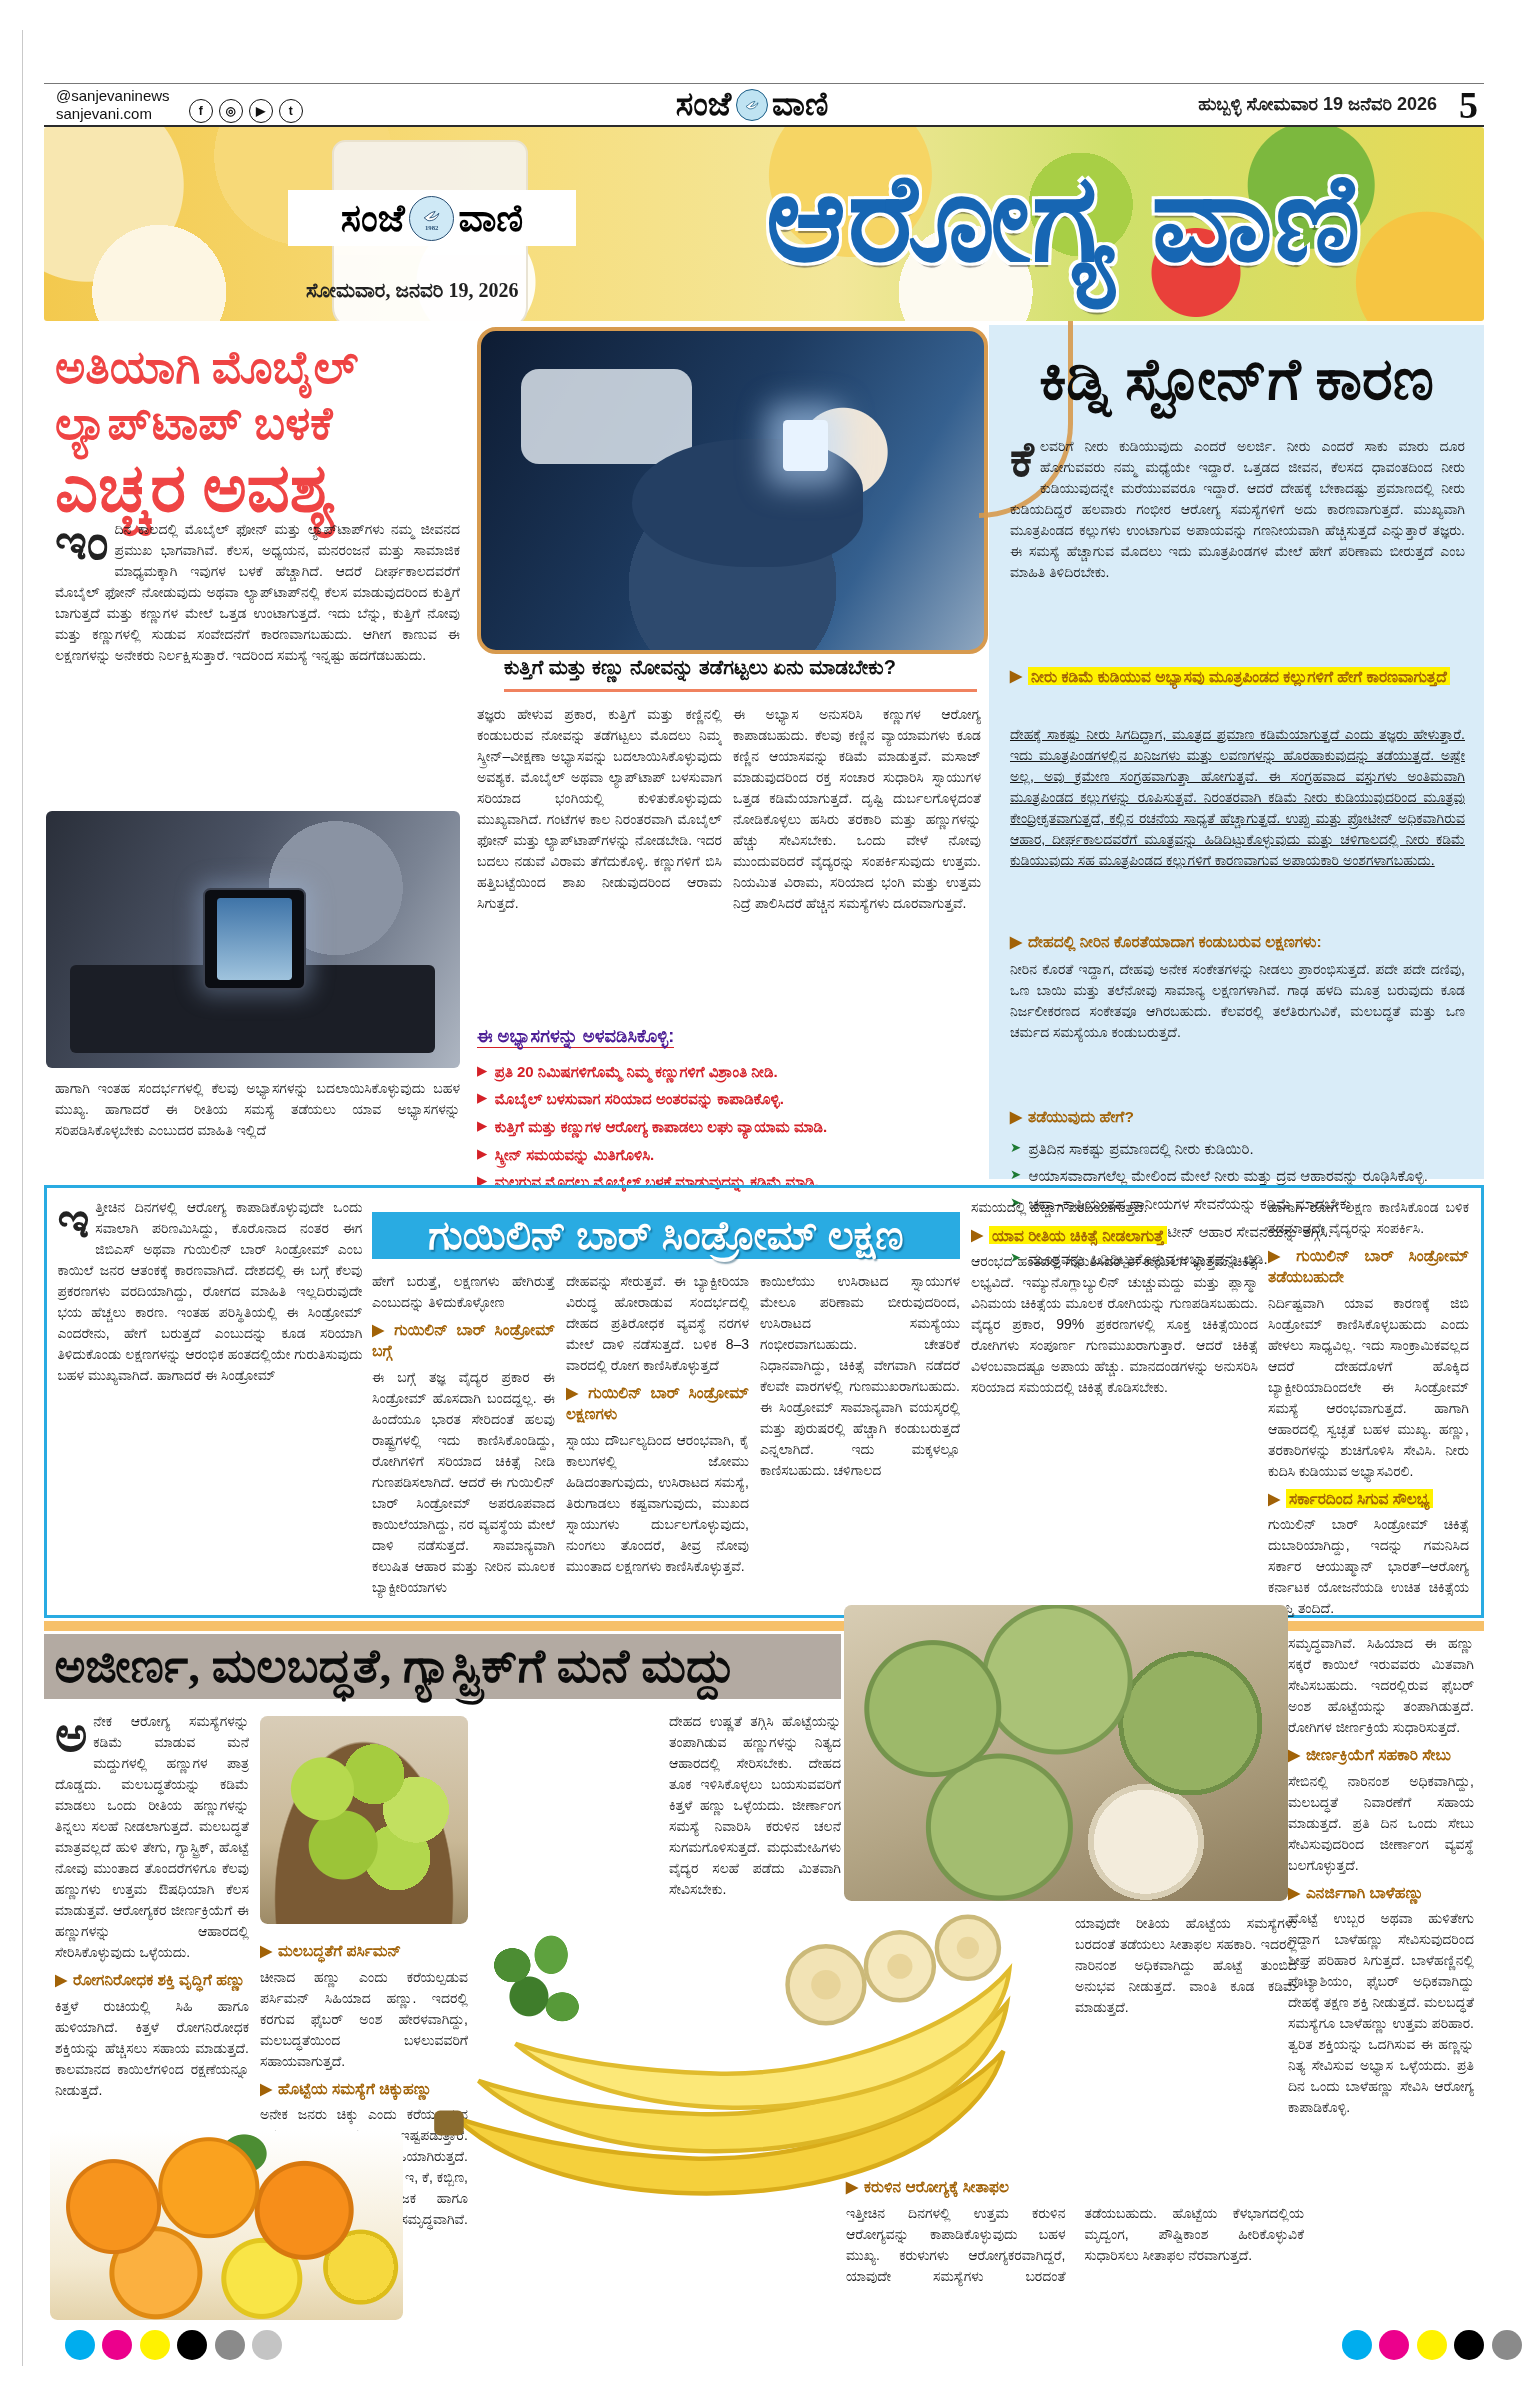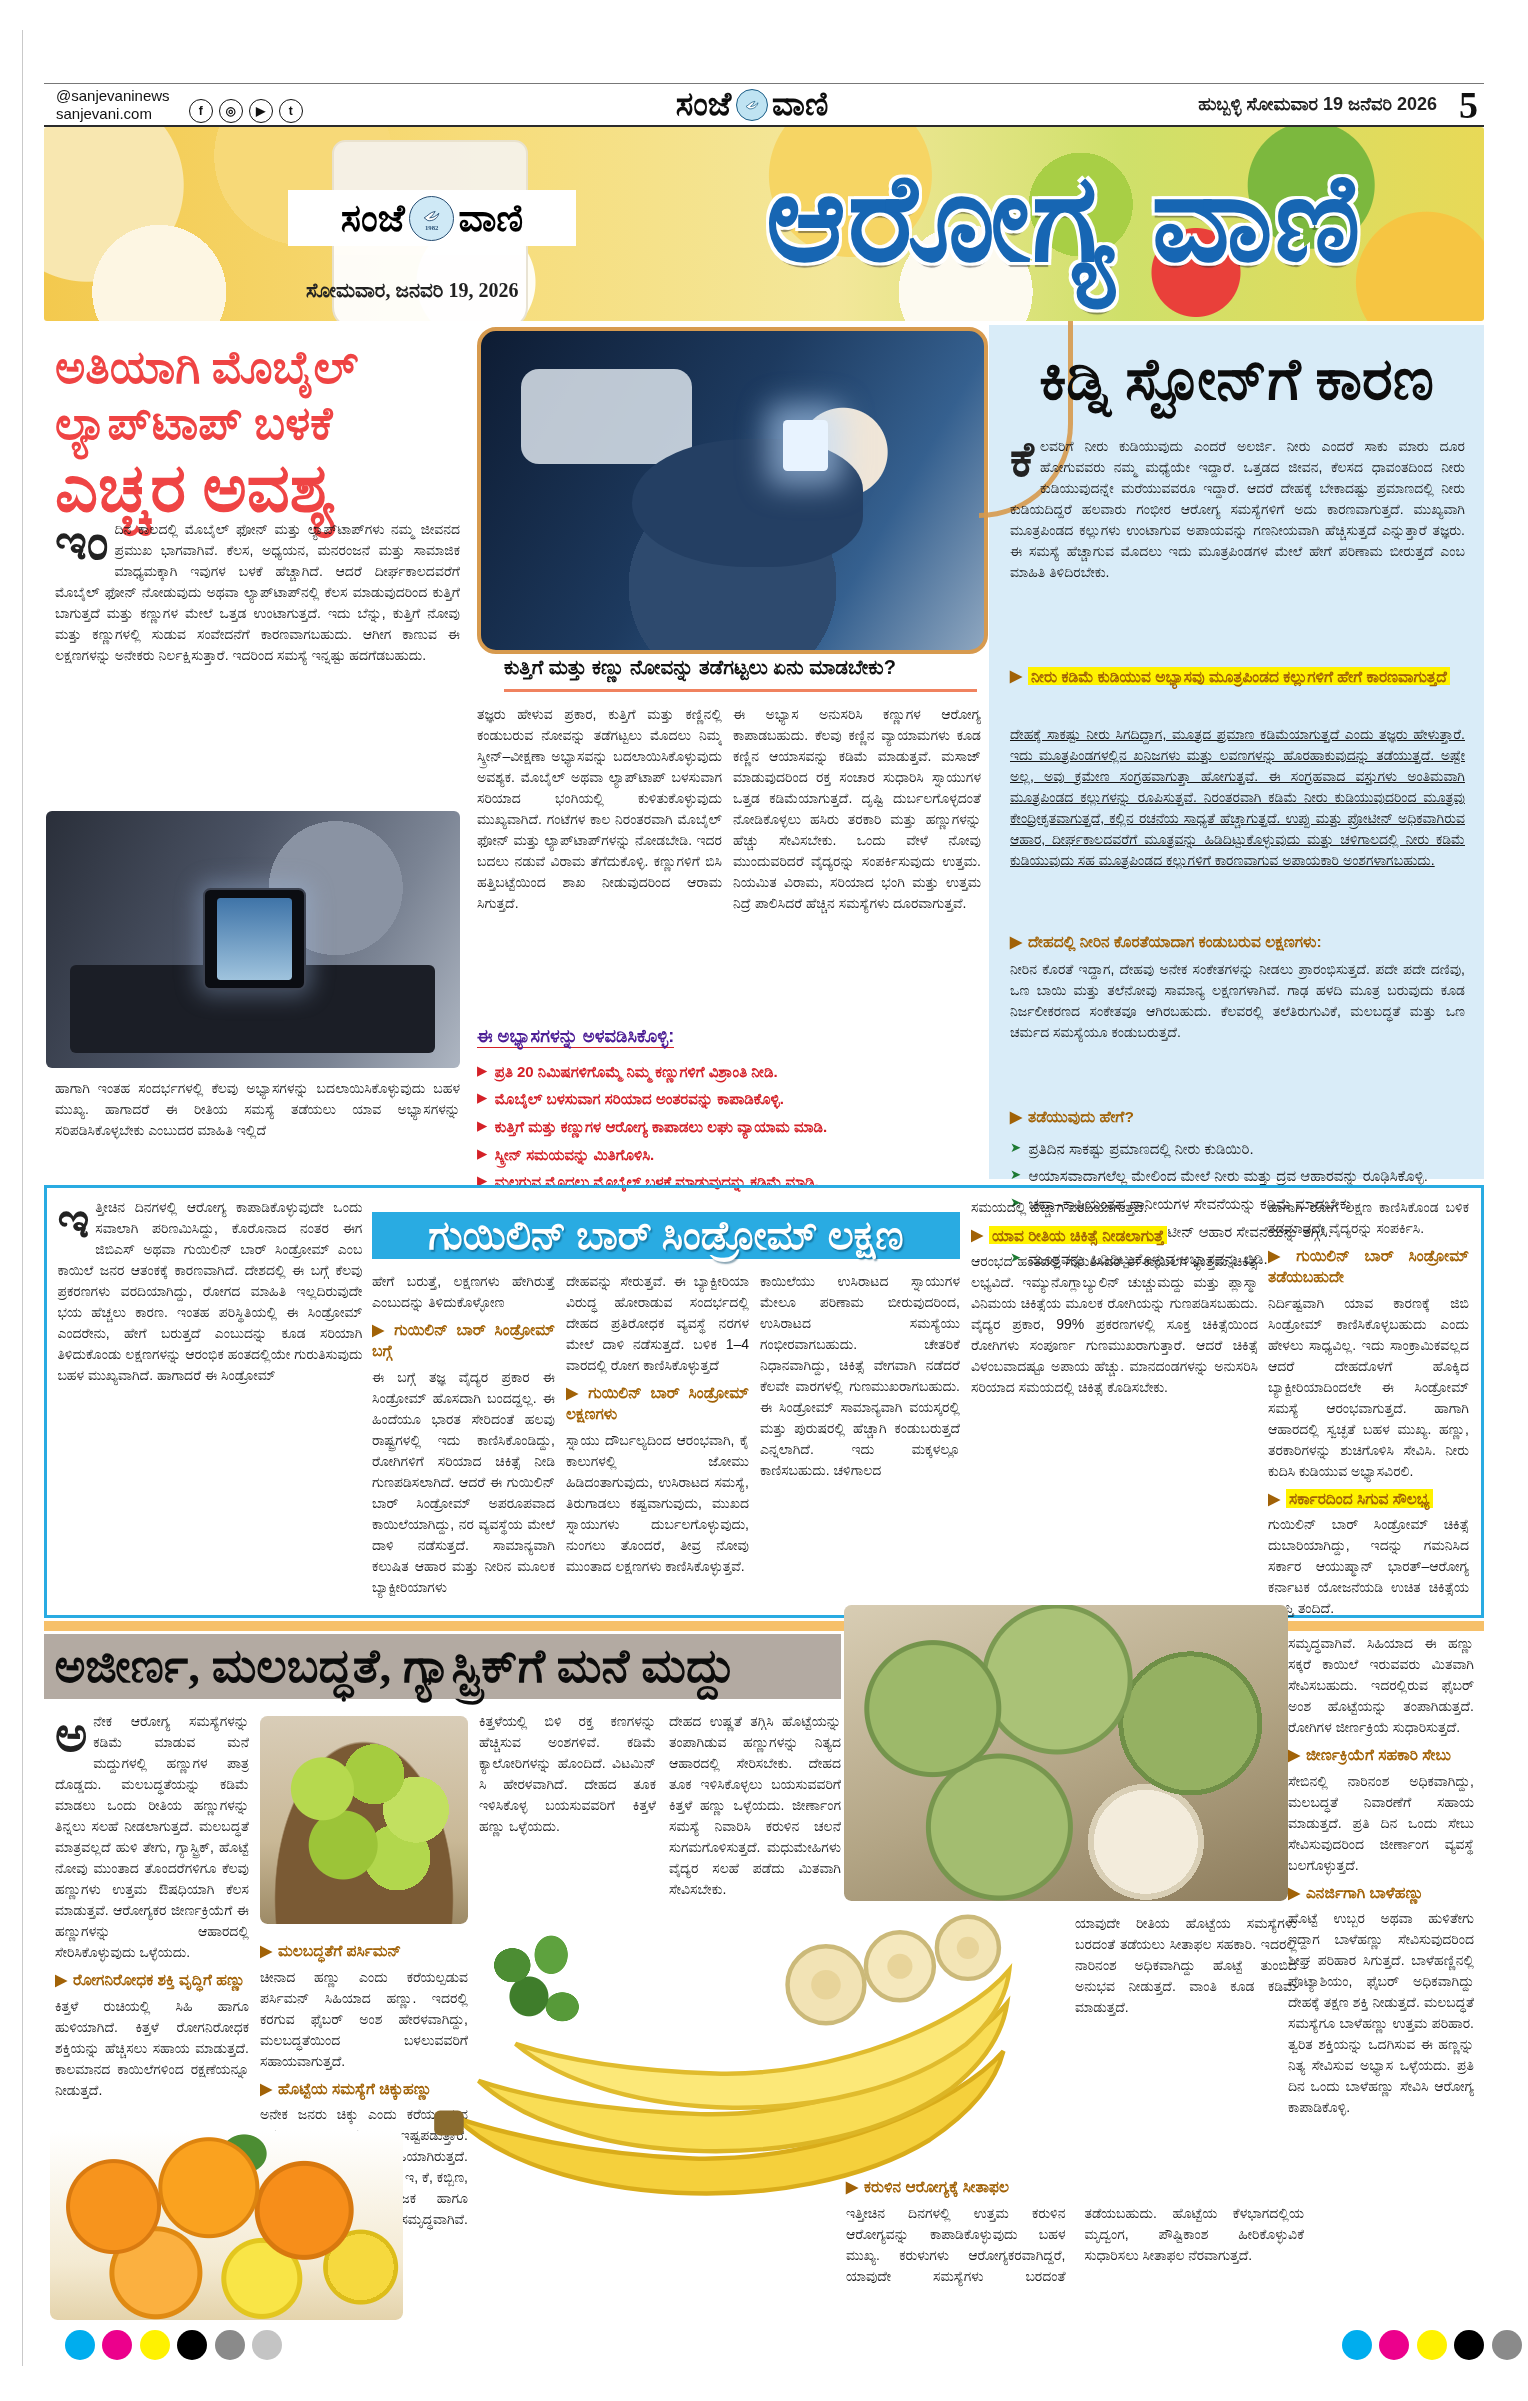--- a/index.html
+++ b/index.html
@@ -324,21 +324,21 @@
     </div>
     <div class="abs c2 kn-body col">
       <span>ಹೇಗೆ ಬರುತ್ತೆ, ಲಕ್ಷಣಗಳು ಹೇಗಿರುತ್ತೆ ಎಂಬುದನ್ನು ತಿಳಿದುಕೊಳ್ಳೋಣ</span>
       <div class="red-sub">
         <span class="arr">▶</span><span>ಗುಯಿಲಿನ್ ಬಾರ್ ಸಿಂಡ್ರೋಮ್ ಬಗ್ಗೆ</span>
       </div>
       <span>ಈ ಬಗ್ಗೆ ತಜ್ಞ ವೈದ್ಯರ ಪ್ರಕಾರ ಈ ಸಿಂಡ್ರೋಮ್ ಹೊಸದಾಗಿ ಬಂದದ್ದಲ್ಲ. ಈ ಹಿಂದೆಯೂ ಭಾರತ ಸೇರಿದಂತೆ ಹಲವು ರಾಷ್ಟ್ರಗಳಲ್ಲಿ ಇದು ಕಾಣಿಸಿಕೊಂಡಿದ್ದು, ರೋಗಿಗಳಿಗೆ ಸರಿಯಾದ ಚಿಕಿತ್ಸೆ ನೀಡಿ ಗುಣಪಡಿಸಲಾಗಿದೆ. ಆದರೆ ಈ ಗುಯಿಲಿನ್ ಬಾರ್ ಸಿಂಡ್ರೋಮ್ ಅಪರೂಪವಾದ ಕಾಯಿಲೆಯಾಗಿದ್ದು, ನರ ವ್ಯವಸ್ಥೆಯ ಮೇಲೆ ದಾಳಿ ನಡೆಸುತ್ತದೆ. ಸಾಮಾನ್ಯವಾಗಿ ಕಲುಷಿತ ಆಹಾರ ಮತ್ತು ನೀರಿನ ಮೂಲಕ ಬ್ಯಾಕ್ಟೀರಿಯಾಗಳು</span>
     </div>
     <div class="abs art3-banner">ಗುಯಿಲಿನ್ ಬಾರ್ ಸಿಂಡ್ರೋಮ್ ಲಕ್ಷಣ</div>
     <div class="abs c3 kn-body col">
-      <span>ದೇಹವನ್ನು ಸೇರುತ್ತವೆ. ಈ ಬ್ಯಾಕ್ಟೀರಿಯಾ ವಿರುದ್ಧ ಹೋರಾಡುವ ಸಂದರ್ಭದಲ್ಲಿ ದೇಹದ ಪ್ರತಿರೋಧಕ ವ್ಯವಸ್ಥೆ ನರಗಳ ಮೇಲೆ ದಾಳಿ ನಡೆಸುತ್ತದೆ. ಬಳಿಕ 1–4 ವಾರದಲ್ಲಿ ರೋಗ ಕಾಣಿಸಿಕೊಳ್ಳುತ್ತದೆ</span>
+      <span>ದೇಹವನ್ನು ಸೇರುತ್ತವೆ. ಈ ಬ್ಯಾಕ್ಟೀರಿಯಾ ವಿರುದ್ಧ ಹೋರಾಡುವ ಸಂದರ್ಭದಲ್ಲಿ ದೇಹದ ಪ್ರತಿರೋಧಕ ವ್ಯವಸ್ಥೆ ನರಗಳ ಮೇಲೆ ದಾಳಿ ನಡೆಸುತ್ತದೆ. ಬಳಿಕ 8–3 ವಾರದಲ್ಲಿ ರೋಗ ಕಾಣಿಸಿಕೊಳ್ಳುತ್ತದೆ</span>
       <div class="red-sub">
         <span class="arr">▶</span><span>ಗುಯಿಲಿನ್ ಬಾರ್ ಸಿಂಡ್ರೋಮ್ ಲಕ್ಷಣಗಳು</span>
       </div>
       <span>ಸ್ನಾಯು ದೌರ್ಬಲ್ಯದಿಂದ ಆರಂಭವಾಗಿ, ಕೈ ಕಾಲುಗಳಲ್ಲಿ ಜೋಮು ಹಿಡಿದಂತಾಗುವುದು, ಉಸಿರಾಟದ ಸಮಸ್ಯೆ, ತಿರುಗಾಡಲು ಕಷ್ಟವಾಗುವುದು, ಮುಖದ ಸ್ನಾಯುಗಳು ದುರ್ಬಲಗೊಳ್ಳುವುದು, ನುಂಗಲು ತೊಂದರೆ, ತೀವ್ರ ನೋವು ಮುಂತಾದ ಲಕ್ಷಣಗಳು ಕಾಣಿಸಿಕೊಳ್ಳುತ್ತವೆ.</span>
     </div>
     <div class="abs c4 kn-body col">ಕಾಯಿಲೆಯು ಉಸಿರಾಟದ ಸ್ನಾಯುಗಳ ಮೇಲೂ ಪರಿಣಾಮ ಬೀರುವುದರಿಂದ, ಉಸಿರಾಟದ ಸಮಸ್ಯೆಯು ಗಂಭೀರವಾಗಬಹುದು. ಚೇತರಿಕೆ ನಿಧಾನವಾಗಿದ್ದು, ಚಿಕಿತ್ಸೆ ವೇಗವಾಗಿ ನಡೆದರೆ ಕೆಲವೇ ವಾರಗಳಲ್ಲಿ ಗುಣಮುಖರಾಗಬಹುದು. ಈ ಸಿಂಡ್ರೋಮ್ ಸಾಮಾನ್ಯವಾಗಿ ವಯಸ್ಕರಲ್ಲಿ ಮತ್ತು ಪುರುಷರಲ್ಲಿ ಹೆಚ್ಚಾಗಿ ಕಂಡುಬರುತ್ತದೆ ಎನ್ನಲಾಗಿದೆ. ಇದು ಮಕ್ಕಳಲ್ಲೂ ಕಾಣಿಸಬಹುದು. ಚಳಿಗಾಲದ</div>
     <div class="abs c5 kn-body col">
       <span>ಸಮಯದಲ್ಲಿ ಹೆಚ್ಚಾಗಿ ವರದಿಯಾಗುತ್ತದೆ.</span>
       <div class="red-sub">
         <span class="arr">▶</span><span class="yellow-hl">ಯಾವ ರೀತಿಯ ಚಿಕಿತ್ಸೆ ನೀಡಲಾಗುತ್ತೆ</span>
@@ -378,21 +378,20 @@
       <div class="red-sub">
         <span class="arr">▶</span><span>ಮಲಬದ್ಧತೆಗೆ ಪರ್ಸಿಮನ್</span>
       </div>
       <span>ಚೀನಾದ ಹಣ್ಣು ಎಂದು ಕರೆಯಲ್ಪಡುವ ಪರ್ಸಿಮನ್ ಸಿಹಿಯಾದ ಹಣ್ಣು. ಇದರಲ್ಲಿ ಕರಗುವ ಫೈಬರ್ ಅಂಶ ಹೇರಳವಾಗಿದ್ದು, ಮಲಬದ್ಧತೆಯಿಂದ ಬಳಲುವವರಿಗೆ ಸಹಾಯವಾಗುತ್ತದೆ.</span>
       <div class="red-sub">
         <span class="arr">▶</span><span>ಹೊಟ್ಟೆಯ ಸಮಸ್ಯೆಗೆ ಚಿಕ್ಕುಹಣ್ಣು</span>
       </div>
       <span>ಅನೇಕ ಜನರು ಚಿಕ್ಕು ಎಂದು ಕರೆಯಲ್ಪಡುವ ಸಪೋಟಾ ಹಣ್ಣನ್ನು ಸೇವಿಸಲು ಇಷ್ಟಪಡುತ್ತಾರೆ. ಸಪೋಟಾ ಹಣ್ಣು ತುಂಬಾ ಸಿಹಿಯಾಗಿರುತ್ತದೆ. ಸಪೋಟಾದಲ್ಲಿ ವಿಟಮಿನ್ ಎ, ಸಿ, ಇ, ಕೆ, ಕಬ್ಬಿಣ, ಕ್ಯಾಲ್ಸಿಯಂ, ಫೈಬರ್, ರಂಜಕ ಹಾಗೂ ಉತ್ಕರ್ಷಣ ನಿರೋಧಕಗಳು ಸಮೃದ್ಧವಾಗಿವೆ. ಸಪೋಟಾ ಹಣ್ಣಿನಲ್ಲಿ ಟ್ಯಾನಿನ್ ಸಮೃದ್ಧವಾಗಿದೆ. ಇದು ನೈಸರ್ಗಿಕ ಉರಿಯೂತ ನಿವಾರಕವಾಗಿಯೂ ಕಾರ್ಯನಿರ್ವಹಿಸುತ್ತದೆ. ಜೀರ್ಣಕ್ರಿಯೆಯನ್ನು ಸುಧಾರಿಸುತ್ತದೆ. ಗ್ಯಾಸ್ಟ್ರಿಕ್, ಆಮ್ಲೀಯತೆ, ಉಬ್ಬರದಂತಹ ಸಮಸ್ಯೆಗಳಿಂದ ಬಳಲುತ್ತಿರುವವರಿಗೆ ಸಪೋಟಾ ಉತ್ತಮ ಹಣ್ಣು.</span>
     </div>
 
-    <div class="abs a4colC kn-body">ಕಿತ್ತಳೆಯಲ್ಲಿ ಬಿಳಿ ರಕ್ತ ಕಣಗಳನ್ನು ಹೆಚ್ಚಿಸುವ ಅಂಶಗಳಿವೆ. ಕಡಿಮೆ ಕ್ಯಾಲೋರಿಗಳನ್ನು ಹೊಂದಿದೆ. ವಿಟಮಿನ್ ಸಿ ಹೇರಳವಾಗಿದೆ. ದೇಹದ ತೂಕ ಇಳಿಸಿಕೊಳ್ಳ ಬಯಸುವವರಿಗೆ ಕಿತ್ತಳೆ ಹಣ್ಣು ಒಳ್ಳೆಯದು.</div>
     <div class="abs leaf-sprig"></div>
     <div class="abs a4colD kn-body">ದೇಹದ ಉಷ್ಣತೆ ತಗ್ಗಿಸಿ ಹೊಟ್ಟೆಯನ್ನು ತಂಪಾಗಿಡುವ ಹಣ್ಣುಗಳನ್ನು ನಿತ್ಯದ ಆಹಾರದಲ್ಲಿ ಸೇರಿಸಬೇಕು. ದೇಹದ ತೂಕ ಇಳಿಸಿಕೊಳ್ಳಲು ಬಯಸುವವರಿಗೆ ಕಿತ್ತಳೆ ಹಣ್ಣು ಒಳ್ಳೆಯದು. ಜೀರ್ಣಾಂಗ ಸಮಸ್ಯೆ ನಿವಾರಿಸಿ ಕರುಳಿನ ಚಲನೆ ಸುಗಮಗೊಳಿಸುತ್ತದೆ. ಮಧುಮೇಹಿಗಳು ವೈದ್ಯರ ಸಲಹೆ ಪಡೆದು ಮಿತವಾಗಿ ಸೇವಿಸಬೇಕು.</div>
 
     <div class="abs custard-photo"></div>
     <div class="abs a4colE kn-body">ಯಾವುದೇ ರೀತಿಯ ಹೊಟ್ಟೆಯ ಸಮಸ್ಯೆಗಳು ಬರದಂತೆ ತಡೆಯಲು ಸೀತಾಫಲ ಸಹಕಾರಿ. ಇದರಲ್ಲಿ ನಾರಿನಂಶ ಅಧಿಕವಾಗಿದ್ದು ಹೊಟ್ಟೆ ತುಂಬಿದ ಅನುಭವ ನೀಡುತ್ತದೆ. ವಾಂತಿ ಕೂಡ ಕಡಿಮೆ ಮಾಡುತ್ತದೆ.</div>
 
     <div class="abs banana-photo">
       <svg width="669" height="318" viewBox="0 0 905 430">
         <path d="M60 300 C180 420 520 440 700 330 C760 290 790 250 800 210 C740 280 560 360 380 355 C240 350 120 320 60 300 Z" fill="#f5d03c" stroke="#d9ac1a" stroke-width="6"></path>
         <path d="M90 250 C220 370 560 380 730 260 C780 220 800 180 805 145 C745 220 560 300 390 295 C250 290 150 270 90 250 Z" fill="#f9dd55" stroke="#dcb525" stroke-width="6"></path>

